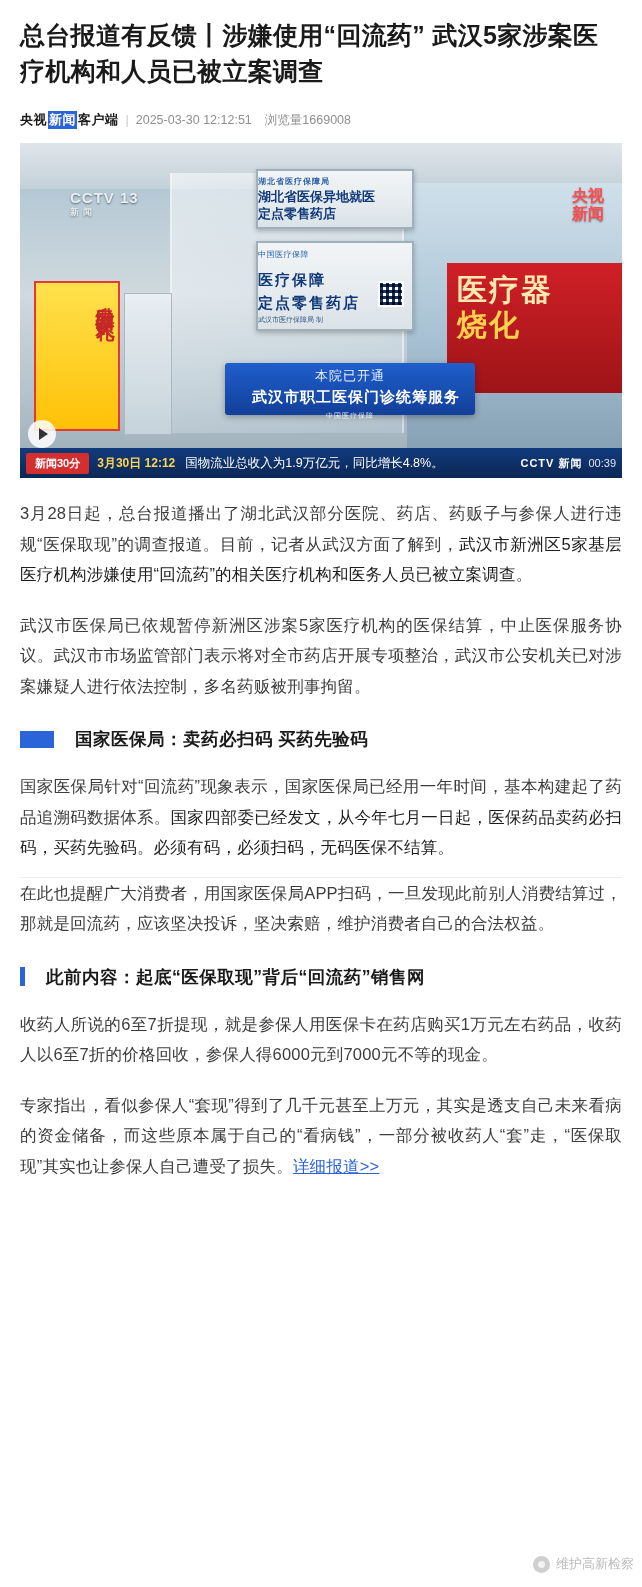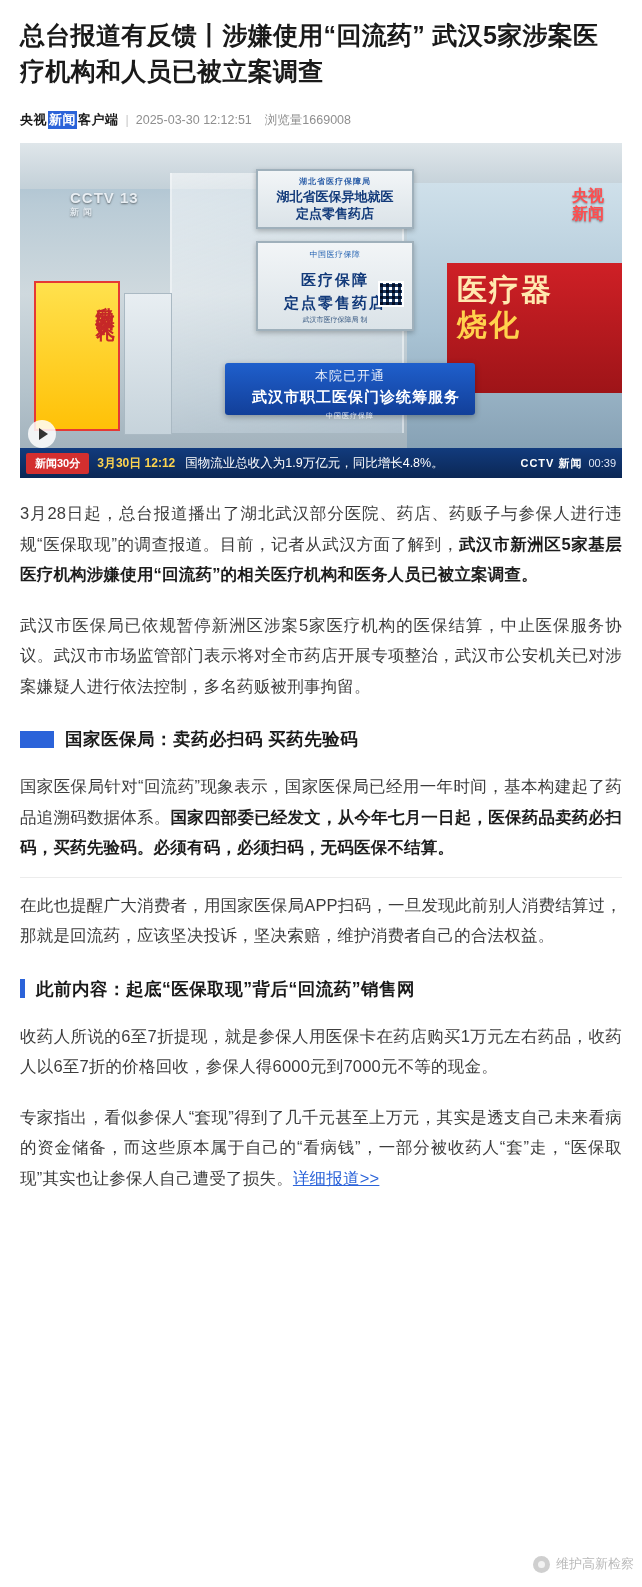--- a/index.html
+++ b/index.html
@@ -88,21 +88,21 @@
     background: linear-gradient(160deg, rgba(255,255,255,.55), rgba(200,220,235,.25));
     border-left: 2px solid rgba(255,255,255,.5);
     border-right: 2px solid rgba(255,255,255,.35);
   }
   .sign {
     position: absolute;
     background: linear-gradient(180deg,#f2f5f7,#dbe3e8);
     border: 2px solid #9fb0bb;
     box-shadow: 0 2px 5px rgba(0,0,0,.25);
     color: #123a7a;
-    text-align: center;
+    text-align: left;
     font-weight: bold;
   }
   .sign-top {
     left: 236px; top: 26px; width: 158px; height: 60px;
     font-size: 13px; line-height: 1.35; padding-top: 6px; box-sizing: border-box;
   }
   .sign-top .s1 { font-size: 8px; color:#2b5ea8; letter-spacing:1px; }
   .sign-mid {
     left: 236px; top: 98px; width: 158px; height: 90px;
     font-size: 15px; line-height: 1.5; padding-top: 26px; box-sizing: border-box;
@@ -203,26 +203,27 @@
 
   
   p.body {
     font-size: 16.5px;
     line-height: 1.85;
     color: #3c3c3c;
     margin: 20px 0 0 0;
     letter-spacing: .2px;
     text-align: justify;
   }
-  p.body b { color: #1c1c1c; font-weight: bold; }
+  p.body b { color: #1c1c1c; font-weight: normal; }
 
   .section-head {
     display: flex;
     align-items: center;
     margin-top: 26px;
+    gap: 10px;
   }
   .section-head .bar {
     width: 34px; height: 17px; background: #2b63d9; flex: 0 0 auto;
     margin-right: 11px;
   }
   .section-head .bar.thin {
     width: 5px; height: 19px; background:#2b63d9; margin-right: 11px;
   }
   .section-head .t {
     font-size: 17.5px; font-weight: bold; color: #1a1a1a; letter-spacing: .5px;
@@ -345,21 +346,21 @@
     <span class="bar"></span>
     <span class="t">国家医保局：卖药必扫码 买药先验码</span>
   </div>
 
   <p class="body">
     <span>国家医保局针对“回流药”现象表示，国家医保局已经用一年时间，基本构建起了药品追溯码数据体系。</span><b>国家四部委已经发文，从今年七月一日起，医保药品卖药必扫码，买药先验码。必须有码，必须扫码，无码医保不结算。</b>
   </p>
 
   <div class="divider-fade"></div>
 
-  <p class="body" style="margin-top:12px">
+  <p class="body" style="margin-top:0">
     <span>在此也提醒广大消费者，用国家医保局APP扫码，一旦发现此前别人消费结算过，那就是回流药，应该坚决投诉，坚决索赔，维护消费者自己的合法权益。</span>
   </p>
 
   <div class="section-head">
     <span class="bar thin"></span>
     <span class="t">此前内容：起底“医保取现”背后“回流药”销售网</span>
   </div>
 
 
   <p class="body">

